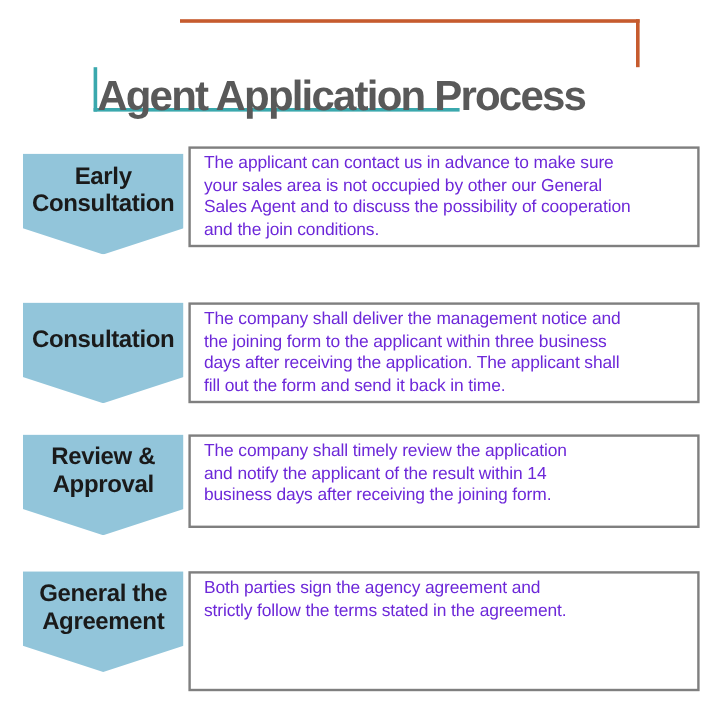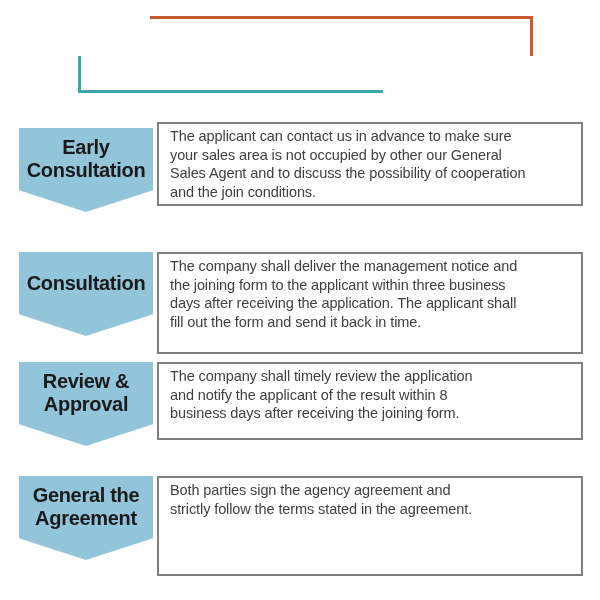--- a/index.html
+++ b/index.html
@@ -87,39 +87,40 @@
     left: 157px;
     top: 0;
     width: 426px;
     box-sizing: border-box;
     border: 2px solid #7f7f7f;
     background: #ffffff;
     padding: 3px 11px;
     overflow: hidden;
   }
   .row-1 .step-box { height: 84px; }
-  .row-2 .step-box { height: 102px; }
+  .row-2 .step-box { height: 84px; }
   .row-3 .step-box { height: 78px; }
   .row-4 .step-box { height: 100px; }
 
   .step-description {
     font-size: 14.5px;
     line-height: 18.5px;
     letter-spacing: -0.1px;
-    color: #404040;
+    color: #6d28d9;
     white-space: pre;
   }
 </style>
 </head>
 <body>
 
 <div class="canvas">
 
   <div class="accent-top"></div>
   <div class="accent-bottom"></div>
+  <h1 class="page-title">Agent Application Process</h1>
 
   <div class="step-row row-1">
     <div class="step-shape">
       <div class="step-label">Early
 Consultation</div>
     </div>
     <div class="step-box">
       <div class="step-description">The applicant can contact us in advance to make sure
 your sales area is not occupied by other our General
 Sales Agent and to discuss the possibility of cooperation
@@ -139,21 +140,21 @@
     </div>
   </div>
 
   <div class="step-row row-3">
     <div class="step-shape">
       <div class="step-label">Review &amp;
 Approval</div>
     </div>
     <div class="step-box">
       <div class="step-description">The company shall timely review the application
-and notify the applicant of the result within 8
+and notify the applicant of the result within 14
 business days after receiving the joining form.</div>
     </div>
   </div>
 
   <div class="step-row row-4">
     <div class="step-shape">
       <div class="step-label">General the
 Agreement</div>
     </div>
     <div class="step-box">

